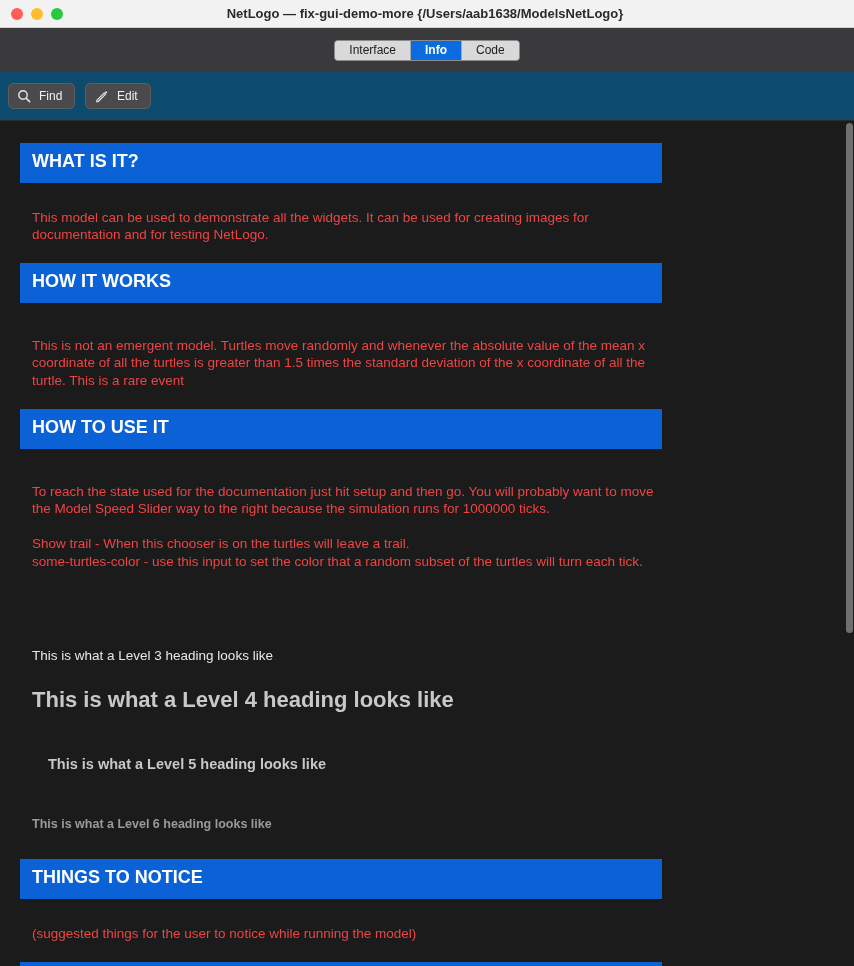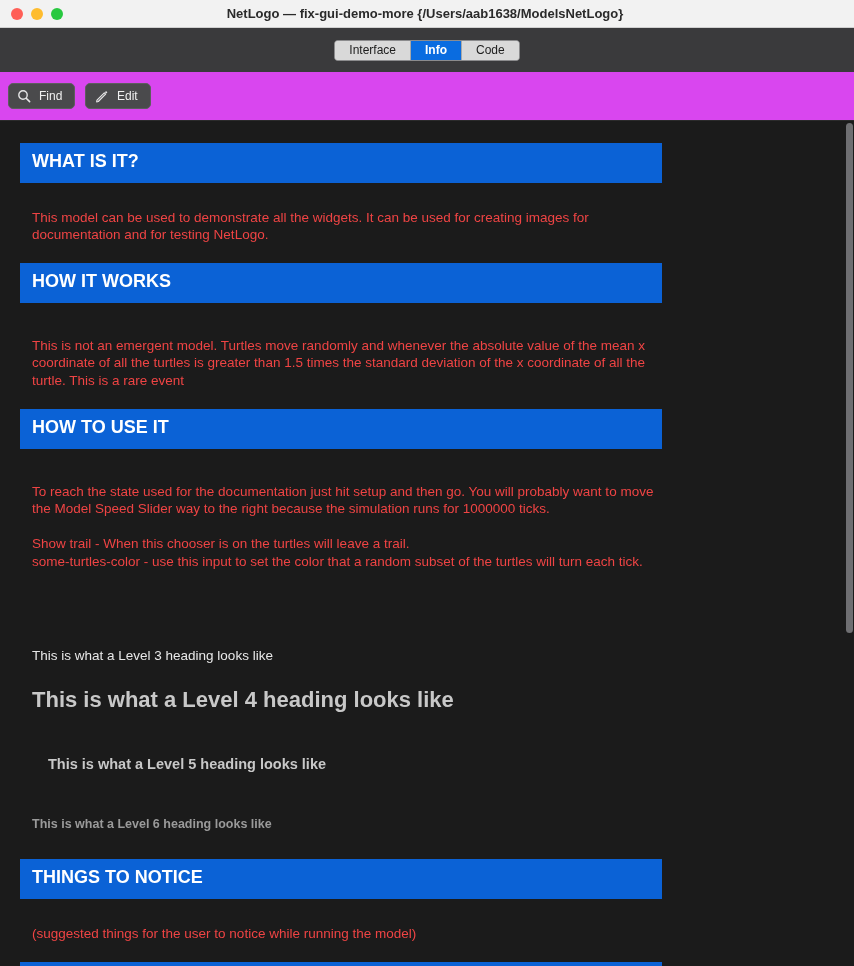--- a/index.html
+++ b/index.html
@@ -80,21 +80,21 @@
   .tab:last-child { border-right: none; }
   .tab.active {
     background: #0a6ce0;
     color: #ffffff;
     font-weight: bold;
   }
 
   
   .toolbar {
     flex: 0 0 48px;
-    background: #d946ef;
+    background: #0c4a6e;
     display: flex;
     align-items: center;
     padding-left: 8px;
     gap: 10px;
   }
   .tbtn {
     display: flex;
     align-items: center;
     gap: 8px;
     height: 26px;

